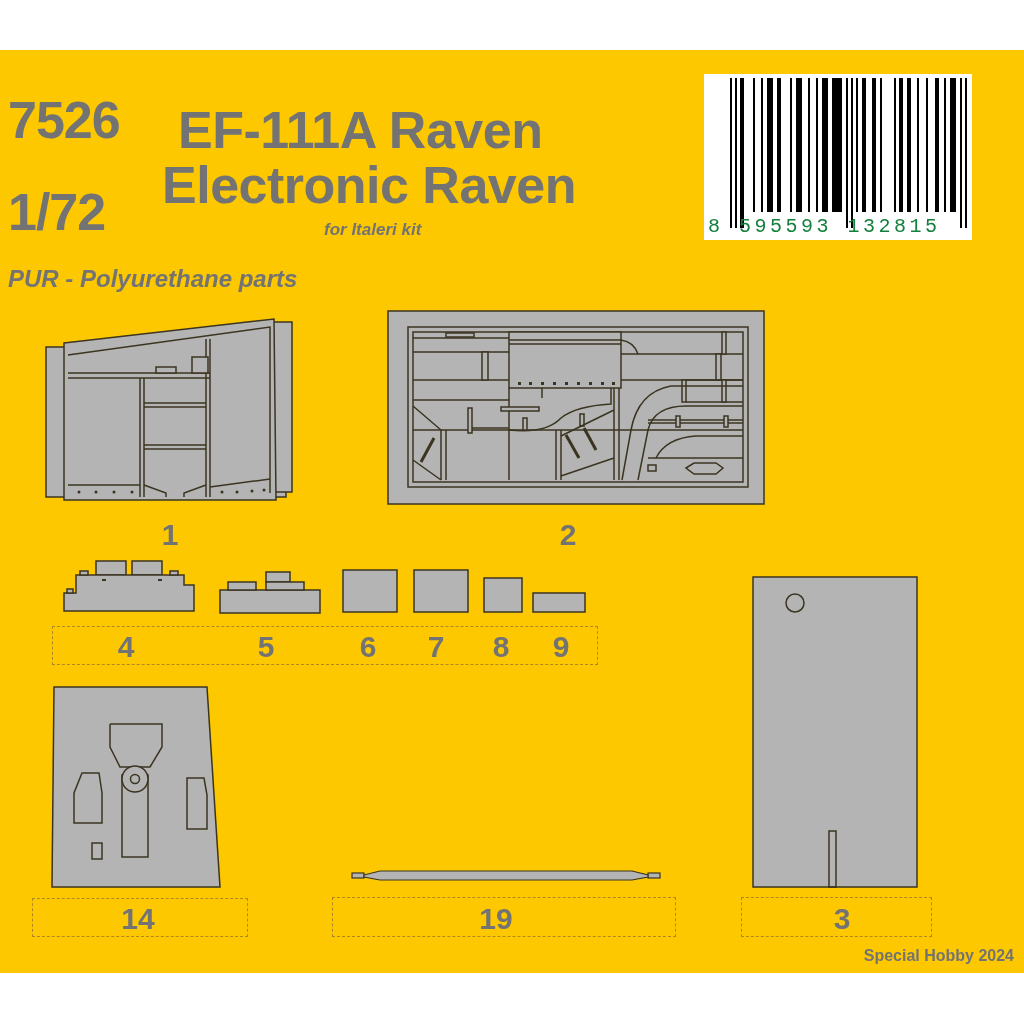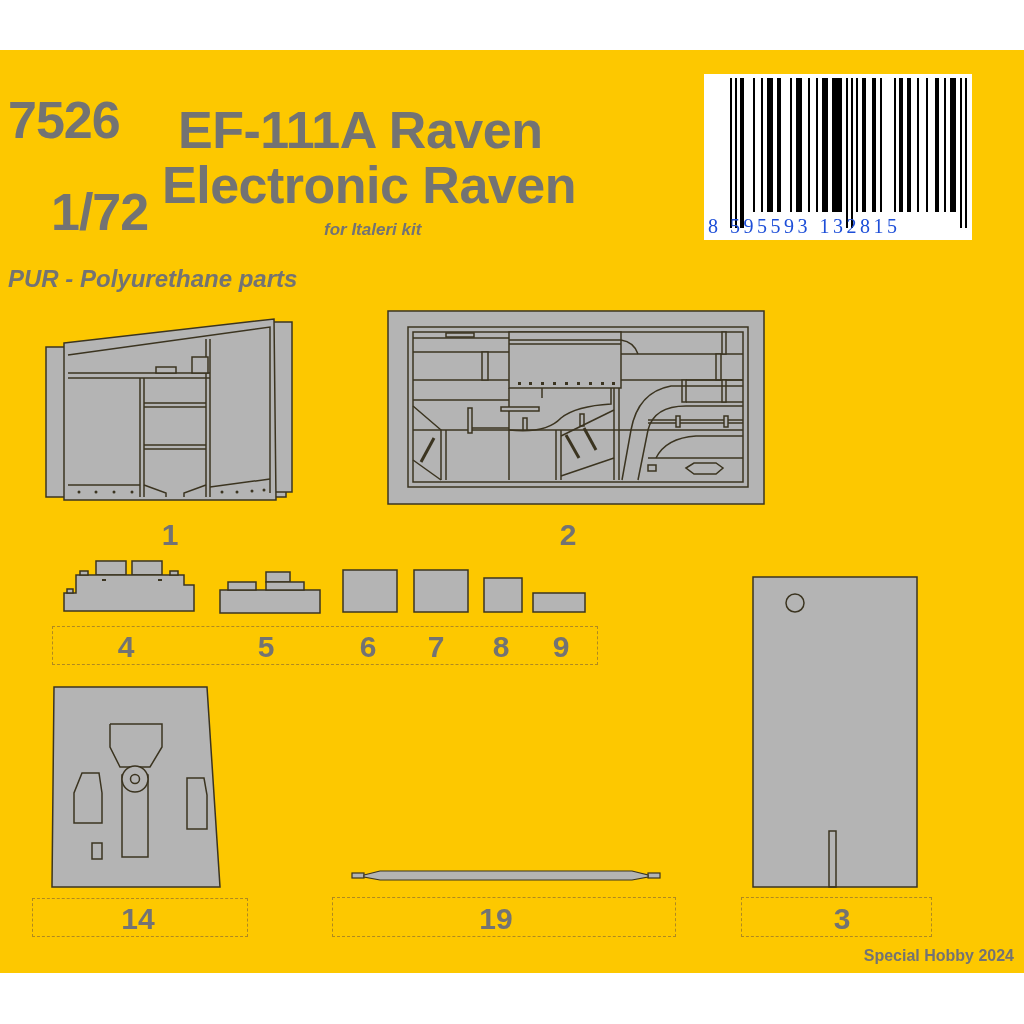--- a/index.html
+++ b/index.html
@@ -1,27 +1,27 @@
 <!DOCTYPE html>
 <html><head>
   <meta charset="utf-8">
   <style>
     html, body { margin: 0; padding: 0; background: #ffffff; }
     body { width: 1024px; height: 1024px; position: relative; overflow: hidden; font-family: "Liberation Sans", sans-serif; }
     .panel { position: absolute; left: 0; top: 50px; width: 1024px; height: 923px; background: #fdc800; }
     .abs { position: absolute; }
     .txt { color: #737373; font-weight: bold; }
     .code { left: 8px; top: 94px; font-size: 52px; line-height: 52px; letter-spacing: -1px; }
-    .scale { left: 8px; top: 186px; font-size: 52px; line-height: 52px; letter-spacing: -1px; margin-left: 43px; }
+    .scale { left: 8px; top: 186px; font-size: 52px; line-height: 52px; letter-spacing: -1px; }
     .title1 { left: 178px; top: 104px; font-size: 52px; line-height: 52px; letter-spacing: -0.5px; }
     .title2 { left: 162px; top: 159px; font-size: 52px; line-height: 52px; letter-spacing: -0.5px; }
     .subtitle { left: 324px; top: 216px; font-size: 17px; font-style: italic; line-height: 28px; }
     .material { left: 8px; top: 265px; font-size: 24px; font-style: italic; line-height: 28px; }
     .barcode { left: 704px; top: 74px; width: 268px; height: 166px; background: #ffffff; }
-    .barcode-digits { position: absolute; left: 0; bottom: 2px; width: 268px; font-family: Liberation Serif, serif; font-size: 20px; color: #1d4ed8; letter-spacing: 3.5px; padding-left: 4px; white-space: pre; }
+    .barcode-digits { position: absolute; left: 0; bottom: 2px; width: 268px; font-family: Liberation Mono, monospace; font-size: 20px; color: #15803d; letter-spacing: 3.5px; padding-left: 4px; white-space: pre; }
     .num { font-size: 30px; line-height: 30px; text-align: center; }
     .dashed { border: 1.5px dashed #b08a20; }
     .footer { right: 10px; top: 947px; font-size: 16px; }
     svg { position: absolute; overflow: visible; }
   </style>
 </head>
 <body>
 
 <div class="panel"></div>
 

